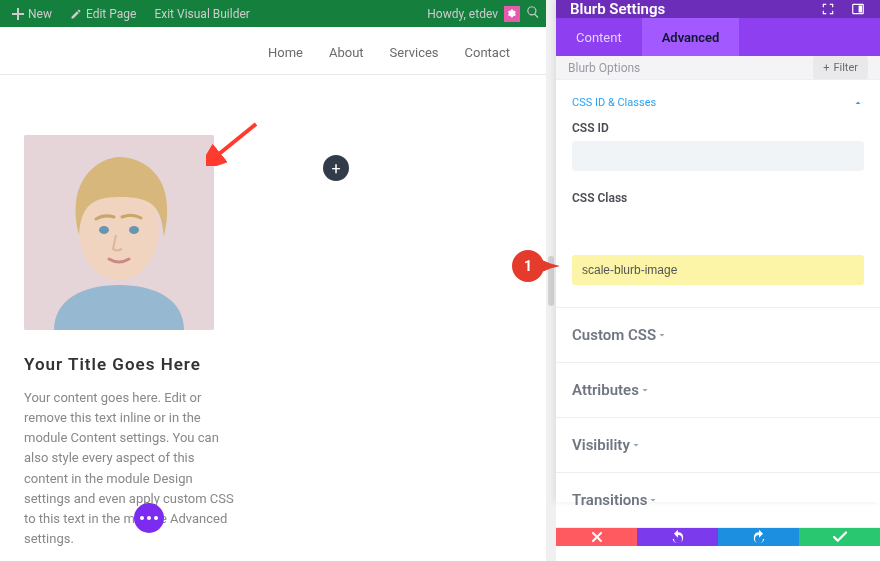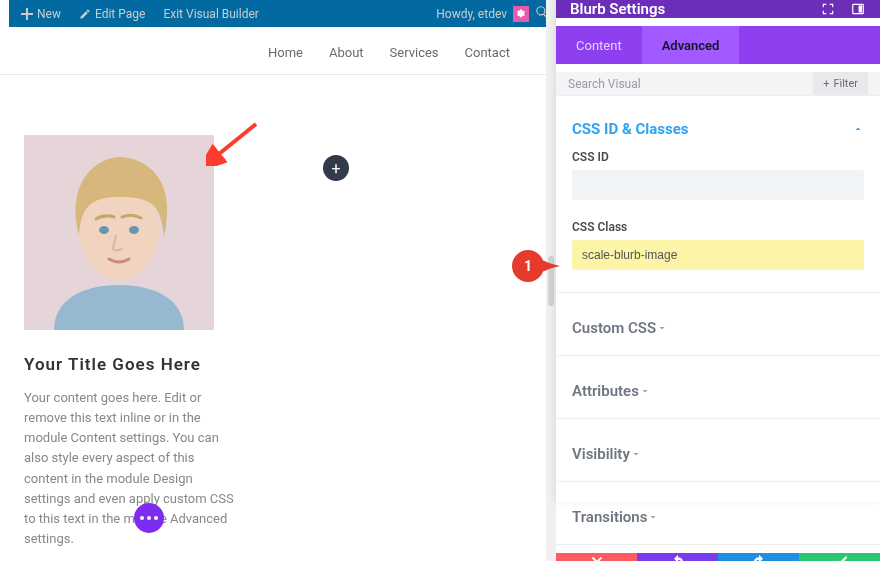--- a/index.html
+++ b/index.html
@@ -1,19 +1,19 @@
 <!DOCTYPE html>
 <html><head>
 <meta charset="utf-8">
 <style>
   * { box-sizing: border-box; margin: 0; padding: 0; }
   body { font-family: -apple-system, BlinkMacSystemFont, "Segoe UI", Roboto, Helvetica, Arial, sans-serif; background: #fff; width: 880px; height: 561px; overflow: hidden; position: relative; }
 
   
-  .adminbar { position: absolute; top: 0; left: 9px; width: 546px; height: 27px; background: #0369a1; color: #ccc; display: flex; align-items: center; font-size: 12px; }
+  .adminbar { position: absolute; top: 0; left: 0; width: 546px; height: 27px; background: #15803d; color: #ccc; display: flex; align-items: center; font-size: 12px; }
   .adminbar .left { display: flex; align-items: center; gap: 6px; padding-left: 6px; }
   .adminbar .item { display: flex; align-items: center; gap: 4px; padding: 0 6px; cursor: pointer; height: 27px; }
   .adminbar .right { margin-left: auto; display: flex; align-items: center; gap: 6px; padding-right: 6px; }
   .adminbar .avatar-sq { width: 16px; height: 16px; background: #e85aad; display: inline-flex; align-items: center; justify-content: center; color: #fff; font-size: 10px; font-weight: bold; }
   .adminbar svg { fill: #ccc; }
 
   
   .page { position: absolute; top: 27px; left: 0; width: 546px; height: 534px; background: #fff; }
   .nav { display: flex; justify-content: flex-end; gap: 26px; padding: 18px 36px 14px; font-size: 13px; color: #6b6b6b; border-bottom: 1px solid #e8e8e8; }
   .nav span { cursor: pointer; }
@@ -29,38 +29,38 @@
   
   .addbtn { position: absolute; top: 155px; left: 323px; width: 26px; height: 26px; border-radius: 50%; background: #323b49; color: #fff; display: flex; align-items: center; justify-content: center; font-size: 16px; cursor: pointer; }
 
   
   .arrow { position: absolute; top: 120px; left: 206px; pointer-events: none; }
 
   
   .callout1 { position: absolute; top: 250px; left: 512px; z-index: 20; }
 
   
-  .panel { position: absolute; top: 0; right: 0; width: 324px; height: 502px; background: #fff; display: flex; flex-direction: column; box-shadow: -2px 0 6px rgba(0,0,0,.08); gap: 8px; }
+  .panel { position: absolute; top: 0; right: 0; width: 324px; height: 502px; background: #fff; display: flex; flex-direction: column; box-shadow: -2px 0 6px rgba(0,0,0,.08); }
   .panel-header { background: #6c2eb9; color: #fff; height: 44px; display: flex; align-items: center; padding: 0 14px; font-size: 15px; font-weight: 600; }
   .panel-header .hicons { margin-left: auto; display: flex; gap: 14px; }
   .panel-header .hicons span { width: 16px; height: 16px; display: inline-flex; align-items: center; justify-content: center; cursor: pointer; }
 
   .tabs { display: flex; background: #8e3ff0; height: 38px; }
   .tab { flex: 0 0 auto; padding: 13px 20px; display: flex; align-items: center; font-size: 13px; color: #e4d3ff; cursor: pointer; }
   .tab.active { background: #a259ff; color: #0f172a; font-weight: 600; }
 
   .searchrow { height: 36px; background: #f4f4f6; display: flex; align-items: center; padding: 0 12px; font-size: 12px; color: #9a9aa3; border-bottom: 1px solid #eee; }
   .filterbtn { margin-left: auto; background: #e9e9ec; padding: 5px 10px; border-radius: 3px; font-size: 11px; color: #6a6a72; cursor: pointer; display: flex; align-items: center; gap: 4px; }
 
   .section-open { padding: 16px 16px 22px; border-bottom: 1px solid #eee; }
-  .section-open .sh { display: flex; align-items: center; justify-content: space-between; font-size: 15px; font-weight: 700; color: #2ea3f2; cursor: pointer; margin-bottom: 12px; }
+  .section-open .sh { display: flex; align-items: center; justify-content: space-between; font-size: 11px; font-weight: 400; color: #2ea3f2; cursor: pointer; margin-bottom: 12px; }
   .section-open .sh svg { fill: #2ea3f2; }
   .fieldlabel { font-size: 12px; color: #4a4a52; font-weight: 600; margin-bottom: 6px; margin-top: 6px; }
   .input { width: 100%; height: 30px; background: #f1f4f7; border: none; border-radius: 3px; font-size: 12px; padding: 0 10px; color: #555; }
-  .input.hl { box-shadow: inset 0 0 0 100px rgba(255,245,146,.8); }
+  .input.hl { box-shadow: inset 0 0 0 100px rgba(255,245,146,.8); margin-top: 44px; }
 
   .section-collapsed { padding: 18px 16px; border-bottom: 1px solid #eee; display: flex; align-items: center; font-size: 15px; font-weight: 600; color: #6f7682; cursor: pointer; }
   .section-collapsed svg { fill: #9aa0aa; }
 
   .panel-footer { margin-top: auto; display: flex; height: 40px; }
   .fbtn { flex: 1; display: flex; align-items: center; justify-content: center; cursor: pointer; }
   .fbtn.red { background: #ff5a5f; }
   .fbtn.purple { background: #7c3aed; }
   .fbtn.blue { background: #1d8fe1; }
   .fbtn.green { background: #29c76f; }
@@ -171,21 +171,21 @@
       </span>
     </div>
   </div>
 
   <div class="tabs">
     <div class="tab">Content</div>
     <div class="tab active">Advanced</div>
   </div>
 
   <div class="searchrow">
-    <span>Search Visual</span>
+    <span>Blurb Options</span>
     <div class="filterbtn">
       <span>+</span>
       <span>Filter</span>
     </div>
   </div>
 
   <div class="section-open">
     <div class="sh">
       <span>CSS ID &amp; Classes</span>
       <svg width="12" height="12" viewBox="0 0 24 24">

